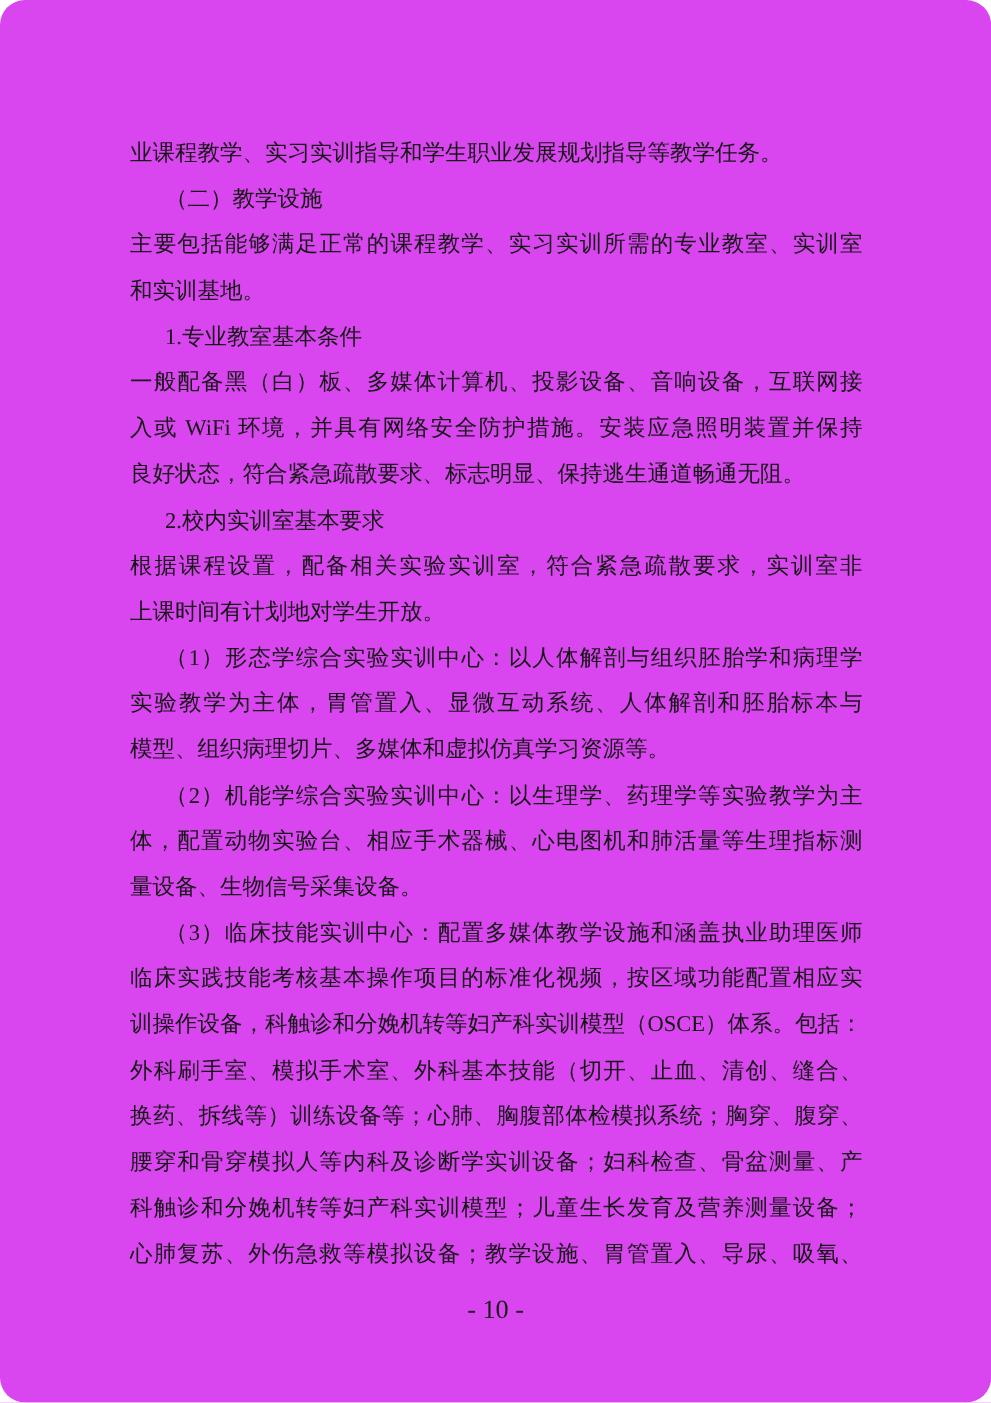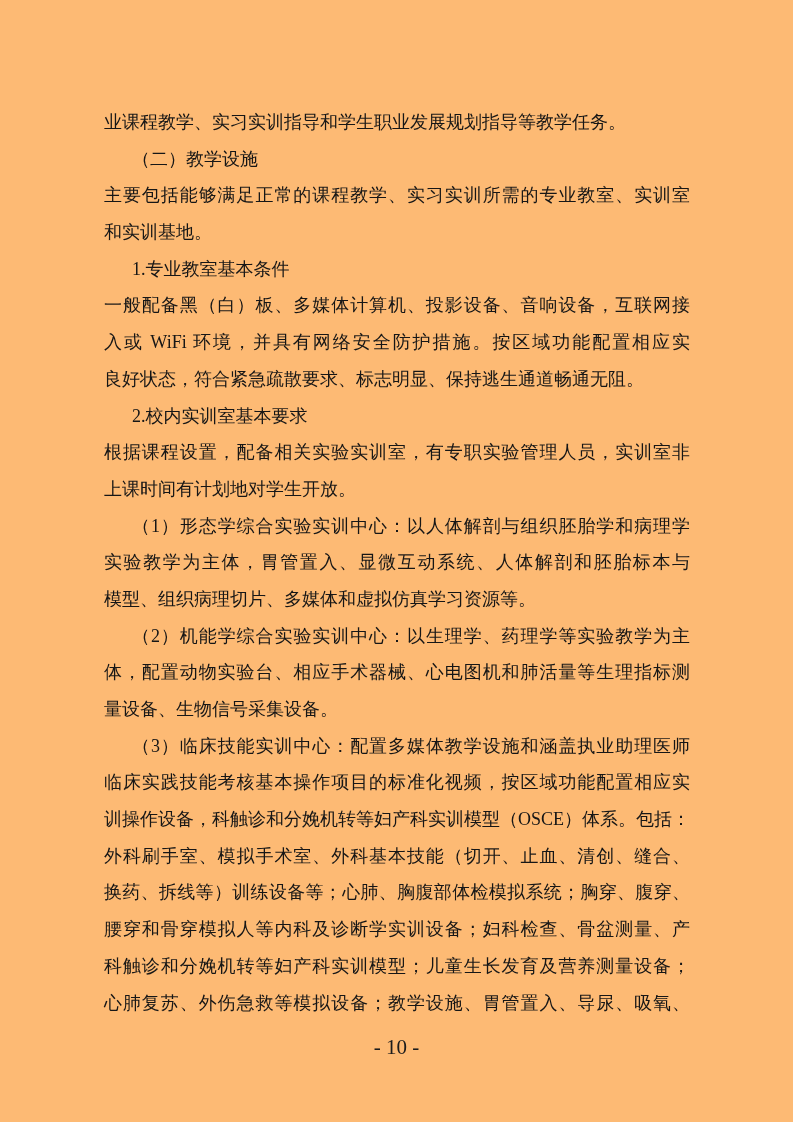--- a/index.html
+++ b/index.html
@@ -4,23 +4,24 @@
 <style>
   html, body {
     margin: 0;
     padding: 0;
     background: #ffffff;
   }
   .page {
     position: relative;
     width: 793px;
     height: 1122px;
-    background: #fdba74;
+    background: #d946ef;
     overflow: hidden;
     font-family: "Liberation Serif", "DejaVu Serif", serif;
+    border-radius: 20px;
   }
   .content {
     position: absolute;
     left: 104px;
     top: 104px;
     width: 586px;
   }
   .line {
     height: 36.7px;
     line-height: 36.7px;
@@ -51,24 +52,24 @@
 <body>
 
 <div class="page">
   <div class="content" id="content">
       <div class="line">业课程教学、实习实训指导和学生职业发展规划指导等教学任务。</div>
       <div class="line indent">（二）教学设施</div>
       <div class="line justify">主要包括能够满足正常的课程教学、实习实训所需的专业教室、实训室</div>
       <div class="line">和实训基地。</div>
       <div class="line indent">1.专业教室基本条件</div>
       <div class="line justify">一般配备黑（白）板、多媒体计算机、投影设备、音响设备，互联网接</div>
-      <div class="line justify">入或 WiFi 环境，并具有网络安全防护措施。按区域功能配置相应实</div>
+      <div class="line justify">入或 WiFi 环境，并具有网络安全防护措施。安装应急照明装置并保持</div>
       <div class="line">良好状态，符合紧急疏散要求、标志明显、保持逃生通道畅通无阻。</div>
       <div class="line indent">2.校内实训室基本要求</div>
-      <div class="line justify">根据课程设置，配备相关实验实训室，有专职实验管理人员，实训室非</div>
+      <div class="line justify">根据课程设置，配备相关实验实训室，符合紧急疏散要求，实训室非</div>
       <div class="line">上课时间有计划地对学生开放。</div>
       <div class="line indent justify">（1）形态学综合实验实训中心：以人体解剖与组织胚胎学和病理学</div>
       <div class="line justify">实验教学为主体，胃管置入、显微互动系统、人体解剖和胚胎标本与</div>
       <div class="line">模型、组织病理切片、多媒体和虚拟仿真学习资源等。</div>
       <div class="line indent justify">（2）机能学综合实验实训中心：以生理学、药理学等实验教学为主</div>
       <div class="line justify">体，配置动物实验台、相应手术器械、心电图机和肺活量等生理指标测</div>
       <div class="line">量设备、生物信号采集设备。</div>
       <div class="line indent justify">（3）临床技能实训中心：配置多媒体教学设施和涵盖执业助理医师</div>
       <div class="line justify">临床实践技能考核基本操作项目的标准化视频，按区域功能配置相应实</div>
       <div class="line justify">训操作设备，科触诊和分娩机转等妇产科实训模型（OSCE）体系。包括：</div>

